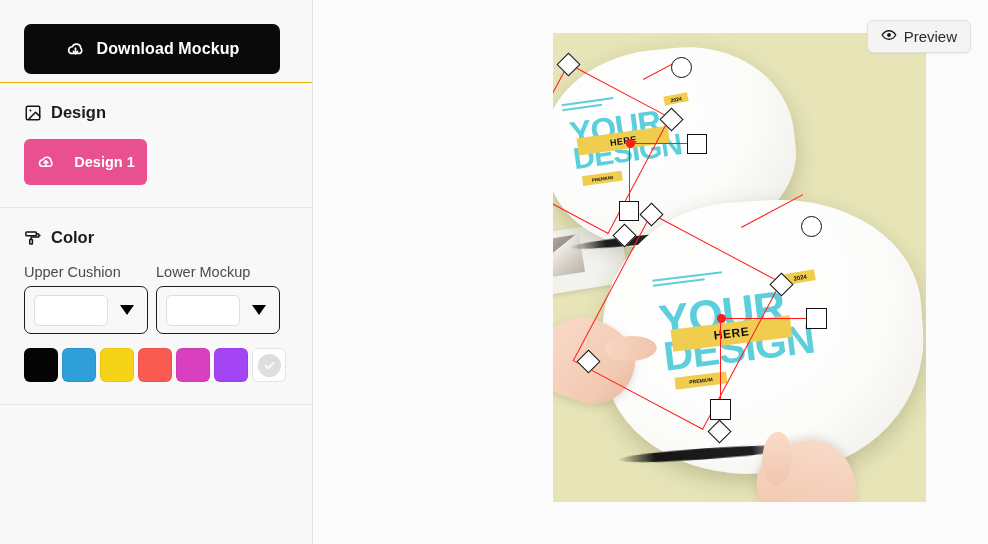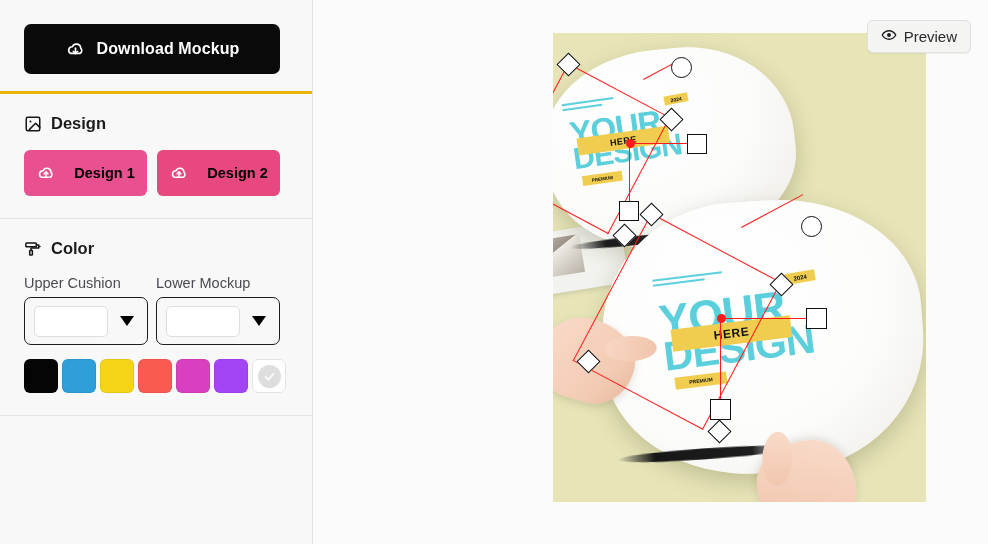--- a/index.html
+++ b/index.html
@@ -14,21 +14,21 @@
 
   
   #sidebar {
     width: 313px; height: 544px;
     background: #f8f8f9;
     border-right: 1px solid #e2e2e5;
     display: flex; flex-direction: column;
   }
 
   
-  .download-block { padding: 24px 24px 17px 24px; border-bottom: 3px solid #eab308; }
+  .download-block { padding: 24px 24px 8px 24px; border-bottom: 1px solid #eab308; }
   .btn-download {
     width: 256px; height: 50px;
     background: #0a0a0a; color: #ffffff;
     border: none; border-radius: 7px;
     display: flex; align-items: center; justify-content: center;
     gap: 11px; cursor: pointer;
     font-size: 16px; font-weight: bold;
     letter-spacing: .1px;
   }
   .btn-download .ico { display:flex; align-items:center; }
@@ -39,21 +39,21 @@
     display: flex; align-items: center; gap: 9px;
     margin-bottom: 17px;
   }
   .sec-head .ico { display:flex; align-items:center; }
   .sec-title { font-size: 16.5px; font-weight: bold; color: #1b1b1d; }
 
   
   .design-row { display: flex; gap: 10px; }
   .btn-design {
     width: 123px; height: 46px;
-    background: #e8508f; color: #000000;
+    background: #e8508f; color: #ffffff;
     border: none; border-radius: 6px;
     display: flex; align-items: center; justify-content: center;
     gap: 18px; cursor: pointer;
     font-size: 14.5px; font-weight: bold;
   }
   .btn-design.alt { background: #e6487f; }
   .btn-design .ico { display: flex; align-items: center; }
 
   
   .color-labels { display: flex; gap: 8px; margin-bottom: 6px; }
@@ -303,30 +303,20 @@
       <div class="design-row">
         <button class="btn-design">
           <span class="ico">
             <svg width="20" height="20" viewBox="0 0 24 24" fill="none" stroke="#ffffff" stroke-width="1.9" stroke-linecap="round" stroke-linejoin="round">
               <path d="M18 11a5 5 0 0 0-9.6-1.6A4 4 0 0 0 6.5 17h11A4 4 0 0 0 18 11z"></path>
               <path d="M12 17v-6"></path>
                 <path d="M9.8 13 12 10.6 14.2 13"></path>
             </svg>
           </span>
           <span>Design 1</span>
-        </button>
-        <button class="btn-design alt">
-          <span class="ico">
-            <svg width="20" height="20" viewBox="0 0 24 24" fill="none" stroke="#ffffff" stroke-width="1.9" stroke-linecap="round" stroke-linejoin="round">
-              <path d="M18 11a5 5 0 0 0-9.6-1.6A4 4 0 0 0 6.5 17h11A4 4 0 0 0 18 11z"></path>
-              <path d="M12 17v-6"></path>
-                <path d="M9.8 13 12 10.6 14.2 13"></path>
-            </svg>
-          </span>
-          <span>Design 2</span>
         </button>
       </div>
     </section>
 
     <section class="section">
       <div class="sec-head">
         <span class="ico">
           <svg width="18" height="18" viewBox="0 0 24 24" fill="none" stroke="#151517" stroke-width="2" stroke-linecap="round" stroke-linejoin="round">
             <rect x="2.5" y="4" width="14" height="5" rx="1"></rect>
             <path d="M16.5 6.5h3.2v4.2H9.4v2.4"></path>

